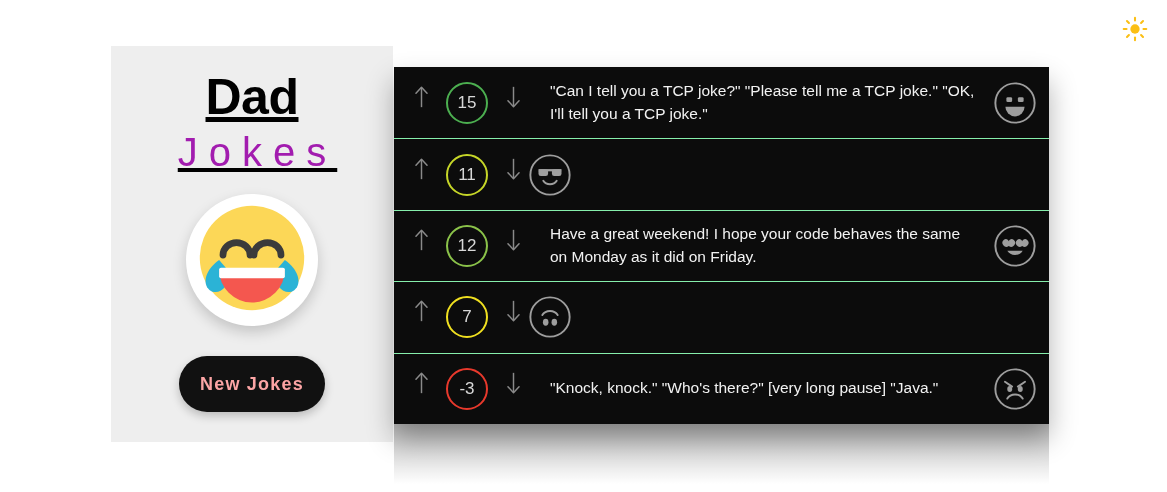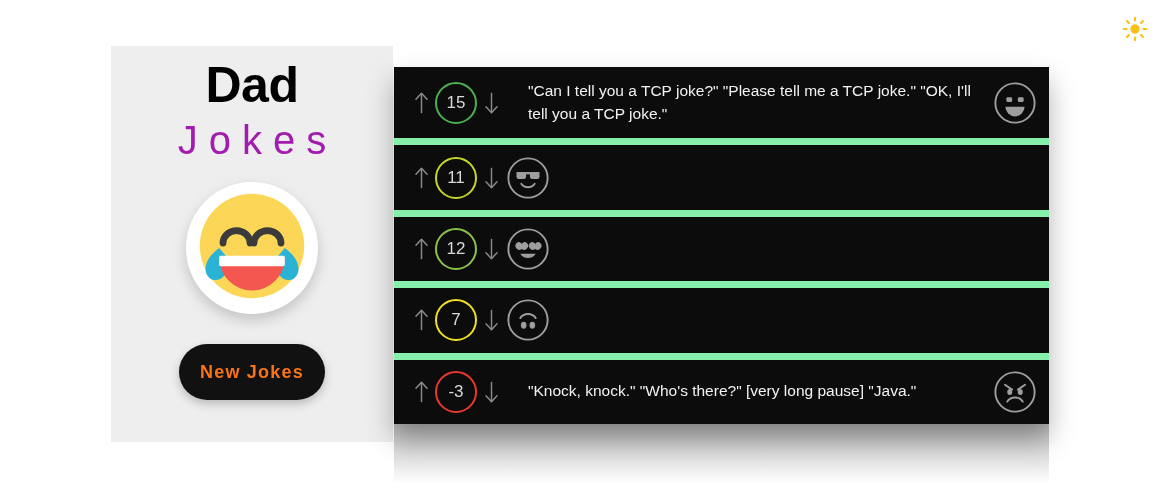--- a/index.html
+++ b/index.html
@@ -41,23 +41,24 @@
     top: 46px;
     width: 282px;
     height: 396px;
     background: #eeeeee;
     display: flex;
     flex-direction: column;
     align-items: center;
   }
 
   #hero-title {
-    margin-top: 14px;
+    margin-top: 26px;
     text-align: center;
     line-height: 1.0;
+    text-decoration: underline;
   }
   #hero-title .line1 {
     display: block;
     font-size: 50px;
     font-weight: 700;
     color: #000000;
     letter-spacing: -0.5px;
   }
   #hero-title .line2 {
     display: block;
@@ -80,21 +81,21 @@
     align-items: center;
     justify-content: center;
   }
 
   #new-jokes-button {
     margin-top: 30px;
     width: 146px;
     height: 56px;
     border-radius: 28px;
     background: #111111;
-    color: #f97316;
+    color: #fca5a5;
     font-size: 18px;
     font-weight: 700;
     letter-spacing: 1.2px;
     border: none;
     cursor: pointer;
     font-family: "Liberation Sans", sans-serif;
     box-shadow: 0 4px 10px rgba(0,0,0,0.22);
   }
 
   
@@ -108,30 +109,29 @@
     box-shadow: 0 14px 26px rgba(0,0,0,0.30);
     overflow: hidden;
   }
 
   .joke-row {
     position: relative;
     display: flex;
     align-items: center;
     height: 71.4px;
     padding: 0 10px 0 14px;
-    border-top: 7px solid #86efac;
+    border-top: 1px solid #86efac;
     background: #0c0c0c;
   }
   .joke-row:first-child { border-top: none; }
 
   .vote-group {
     display: flex;
-    align-items: center;
     flex: 0 0 auto;
-    gap: 1px;
+    gap: 12px;
   }
 
   .arrow {
     width: 26px;
     height: 30px;
     display: flex;
     align-items: center;
     justify-content: center;
     cursor: pointer;
   }
@@ -291,20 +291,21 @@
     </svg>
           </div>
       <div class="score-circle" style="border-color:#8bc34a">12</div>
       <div class="arrow">
             <svg width="15" height="24" viewBox="0 0 16 26">
     <line x1="8" y1="2" x2="8" y2="23" stroke="#8a8a8a" stroke-width="1.6"></line>
     <path d="M2 17 L8 23.6 L14 17" fill="none" stroke="#8a8a8a" stroke-width="1.6" stroke-linecap="round" stroke-linejoin="round"></path>
   </svg>
           </div>
     </div>
+    <div class="joke-text">Have a great weekend! I hope your code behaves the same on Monday as it did on Friday.</div>
     <div class="reaction-icon">
           <svg width="46" height="46" viewBox="0 0 48 48">
             <circle cx="24" cy="24" r="20.5" fill="none" stroke="#9e9e9e" stroke-width="2"></circle>
             <path d="M18 17.5 a3.1 3.1 0 0 1 5 1.6 a3.1 3.1 0 0 1 5 -1.6 a3.6 3.6 0 0 1 -5 6.4 a3.6 3.6 0 0 1 -5 -6.4 Z" fill="#9e9e9e" transform="translate(-5.5,0)"></path>
              <path d="M18 17.5 a3.1 3.1 0 0 1 5 1.6 a3.1 3.1 0 0 1 5 -1.6 a3.6 3.6 0 0 1 -5 6.4 a3.6 3.6 0 0 1 -5 -6.4 Z" fill="#9e9e9e" transform="translate(8.5,0)"></path>
              <path d="M16 29 a9 8 0 0 0 16 0" fill="#9e9e9e"></path>
           </svg>
         </div>
   </div>
       <div class="joke-row">

